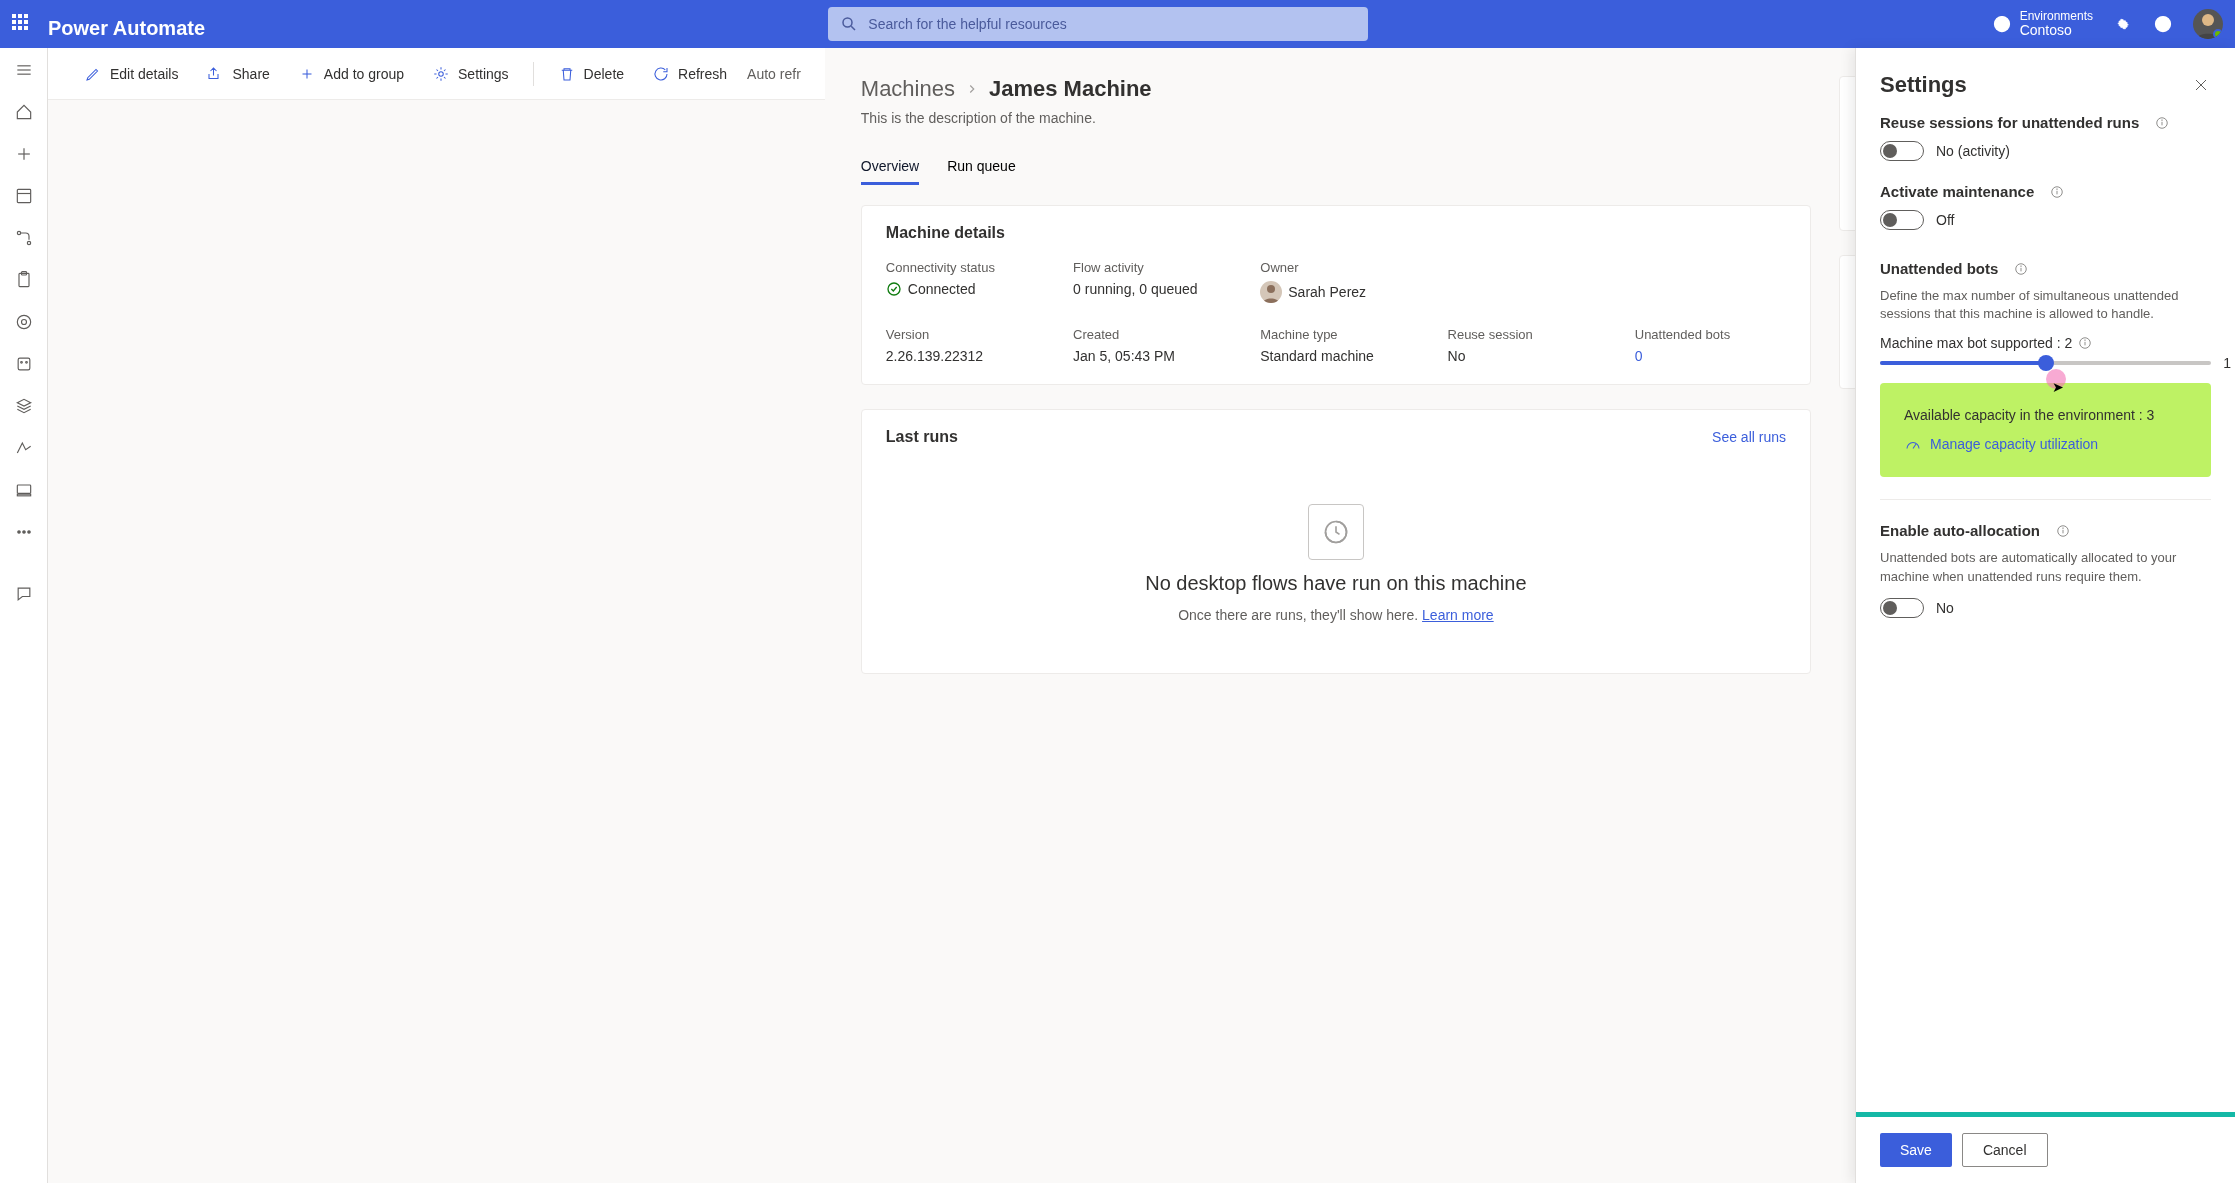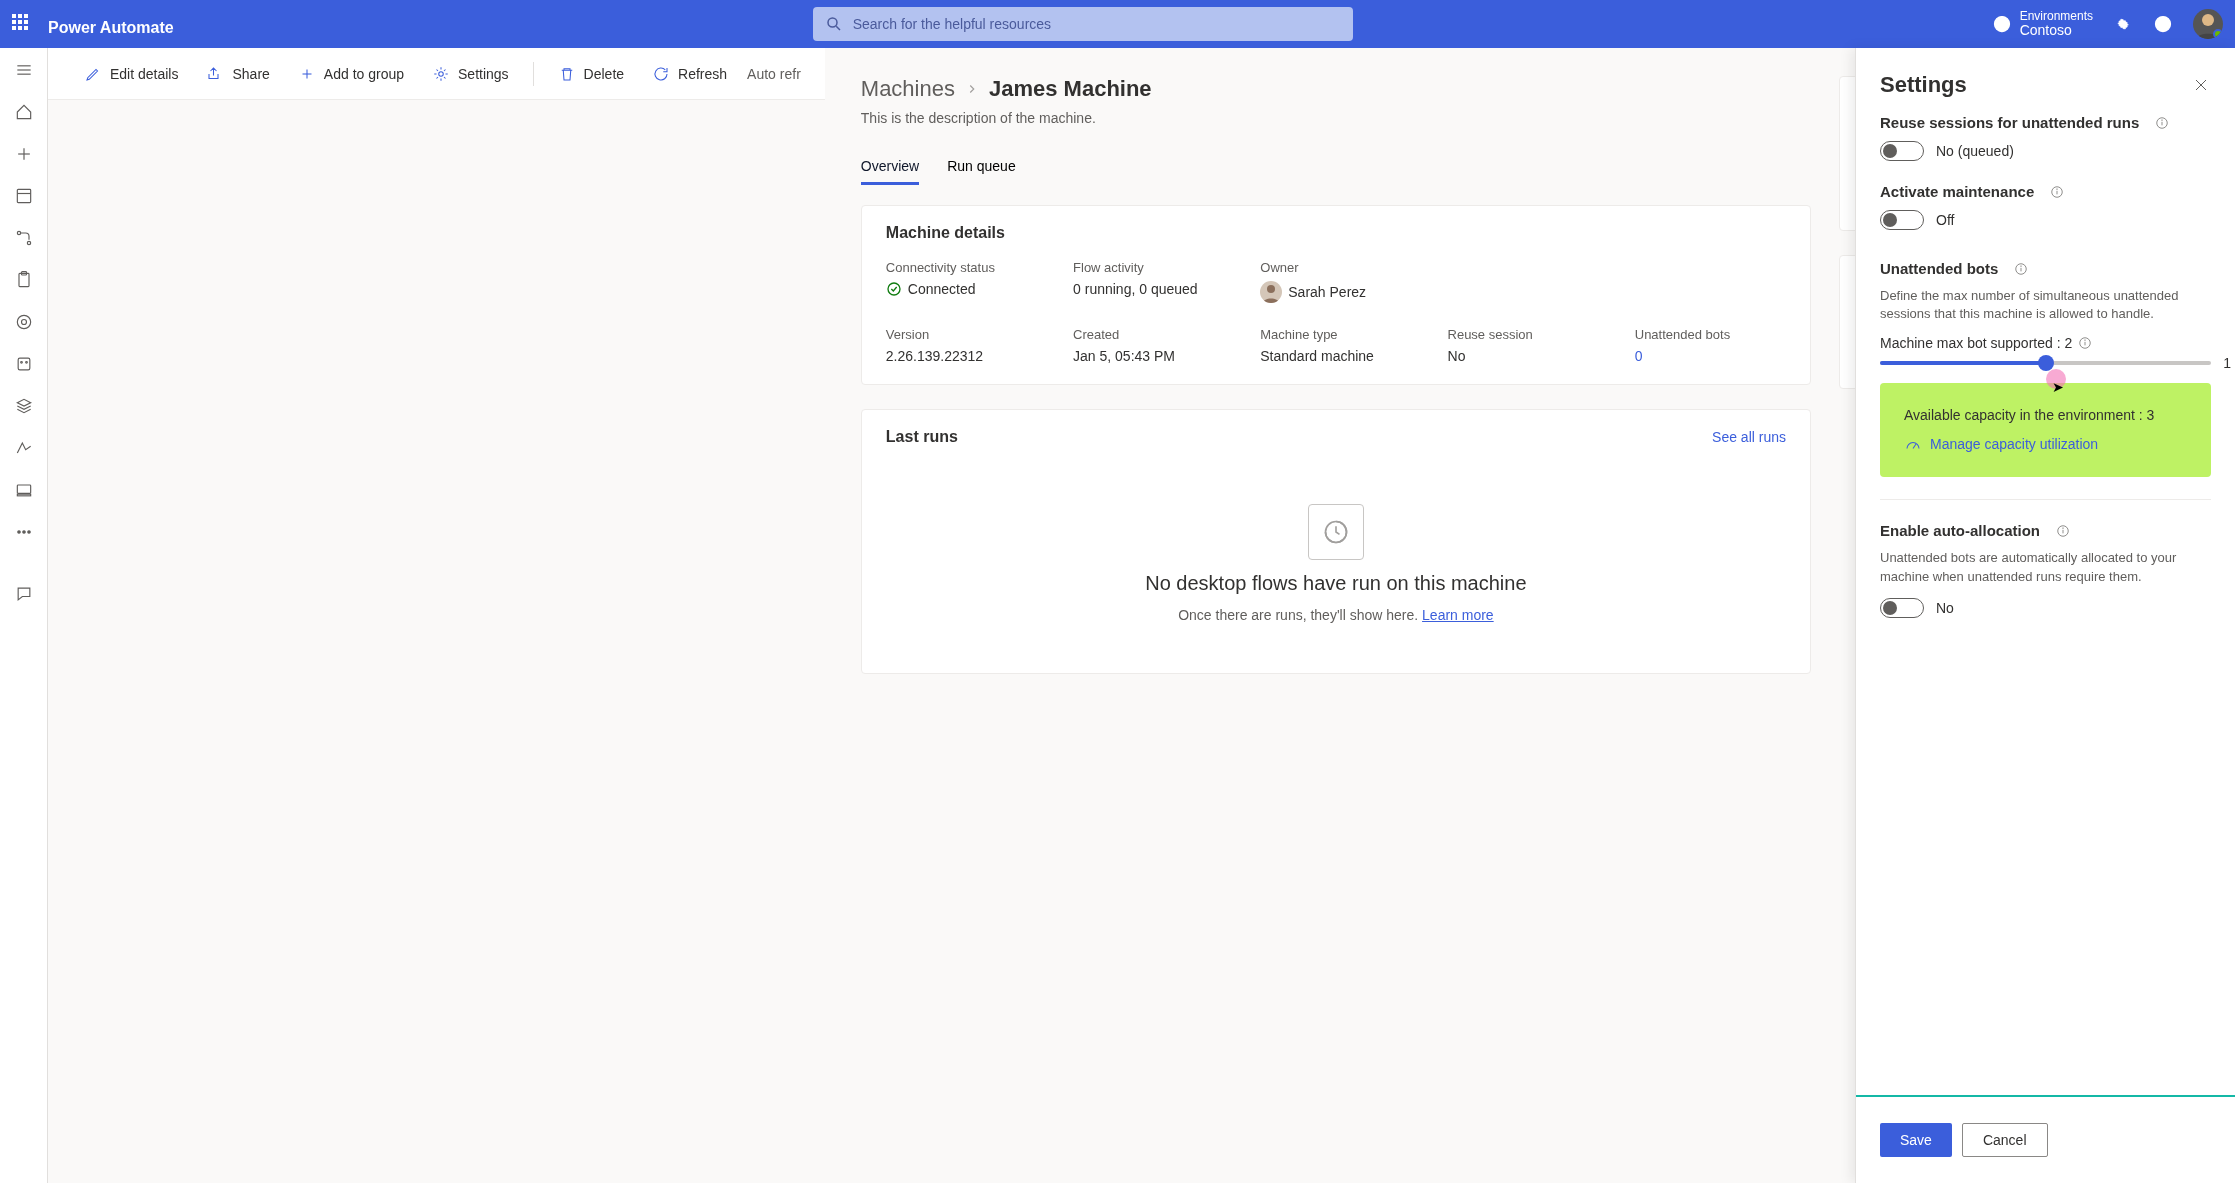--- a/index.html
+++ b/index.html
@@ -3,21 +3,21 @@
 <meta charset="utf-8">
 <style>
 * { box-sizing: border-box; margin: 0; padding: 0; font-family: "Segoe UI", -apple-system, sans-serif; }
 html, body { height: 100%; width: 100%; overflow: hidden; }
 body { display: flex; flex-direction: column; color: #323130; font-size: 14px; }
 
 
 .top-header { height: 48px; background: #3b5edb; color: #fff; display: flex; align-items: center; padding: 0 12px; gap: 16px; }
 .waffle { width: 20px; height: 20px; display: grid; grid-template-columns: repeat(3,4px); grid-template-rows: repeat(3,4px); gap: 2px; cursor: pointer; }
 .waffle span { background: #fff; width:4px; height:4px; }
-.app-title { font-size: 16px; font-weight: 600; margin-top: 8px; }
+.app-title { font-size: 20px; font-weight: 600; margin-top: 8px; }
 .search-wrap { flex: 1; display: flex; justify-content: center; }
 .search-box { width: 540px; height: 34px; background: #b3c2f0; border-radius: 4px; display:flex; align-items:center; gap:10px; padding: 0 12px; color:#4a5a9b; }
 .search-box input { border:none; background:transparent; outline:none; flex:1; color:#4a5a9b; font-size:14px; }
 .search-box input::placeholder { color:#4a5a9b; }
 .hdr-right { display:flex; align-items:center; gap:20px; }
 .env { display:flex; align-items:center; gap:8px; cursor:pointer; }
 .env-text { display:flex; flex-direction:column; line-height:1.1; font-size:12px; }
 .env-text div:last-child { font-size:14px; font-weight:400; }
 .hdr-icon { width:20px; height:20px; fill:#fff; cursor:pointer; }
 .avatar { width:30px; height:30px; border-radius:50%; background:#555; position:relative; overflow:hidden; display:flex; align-items:center; justify-content:center; }
@@ -109,21 +109,21 @@
 .cursor-indicator { position:absolute; top:8px; left:50%; width:20px; height:20px; border-radius:50%; background:rgba(244,114,182,.6); pointer-events:none; }
 .cursor-arrow { position:absolute; top:18px; left:52%; font-size:14px; color:#000; pointer-events:none; }
 
 .capacity-box { background:#bef264; border-radius:4px; padding:24px; margin-top:18px; }
 .capacity-box .cap-title { font-size:14px; margin-bottom:12px; }
 .cap-link { display:flex; align-items:center; gap:8px; color:#3b5edb; font-size:14px; cursor:pointer; }
 .cap-link svg { width:18px; height:18px; stroke:#3b5edb; fill:none; stroke-width:1.4; }
 
 .panel-divider { height:1px; background:#edebe9; margin:22px 0; }
 
-.panel-footer { padding:26px 24px; border-top:2px solid #14b8a6; display:flex; gap:10px; }
+.panel-footer { padding:16px 24px; border-top:5px solid #14b8a6; display:flex; gap:10px; }
 .btn { padding:8px 20px; font-size:14px; border-radius:2px; cursor:pointer; }
 .btn-primary { background:#3b5edb; color:#fff; border:none; }
 .btn-secondary { background:#fff; color:#323130; border:1px solid #8a8886; }
 
 svg { flex-shrink:0; }
 </style>
 </head>
 <body>
 
 <div class="top-header">
@@ -404,21 +404,21 @@
             <svg class="info-icon" viewBox="0 0 24 24">
                 <circle cx="12" cy="12" r="9"></circle>
                 <line x1="12" y1="10" x2="12" y2="16"></line>
                 <circle cx="12" cy="7" r=".5"></circle>
               </svg>
           </div>
           <div class="toggle-row">
             <div class="toggle">
                 <div class="toggle-knob"></div>
               </div>
-            <span class="toggle-label">No (queued)</span>
+            <span class="toggle-label">No (activity)</span>
           </div>
         </div>
 
         <div class="setting-group">
           <div class="setting-label">
             <span>Activate maintenance</span>
             <svg class="info-icon" viewBox="0 0 24 24">
                 <circle cx="12" cy="12" r="9"></circle>
                 <line x1="12" y1="10" x2="12" y2="16"></line>
                 <circle cx="12" cy="7" r=".5"></circle>

